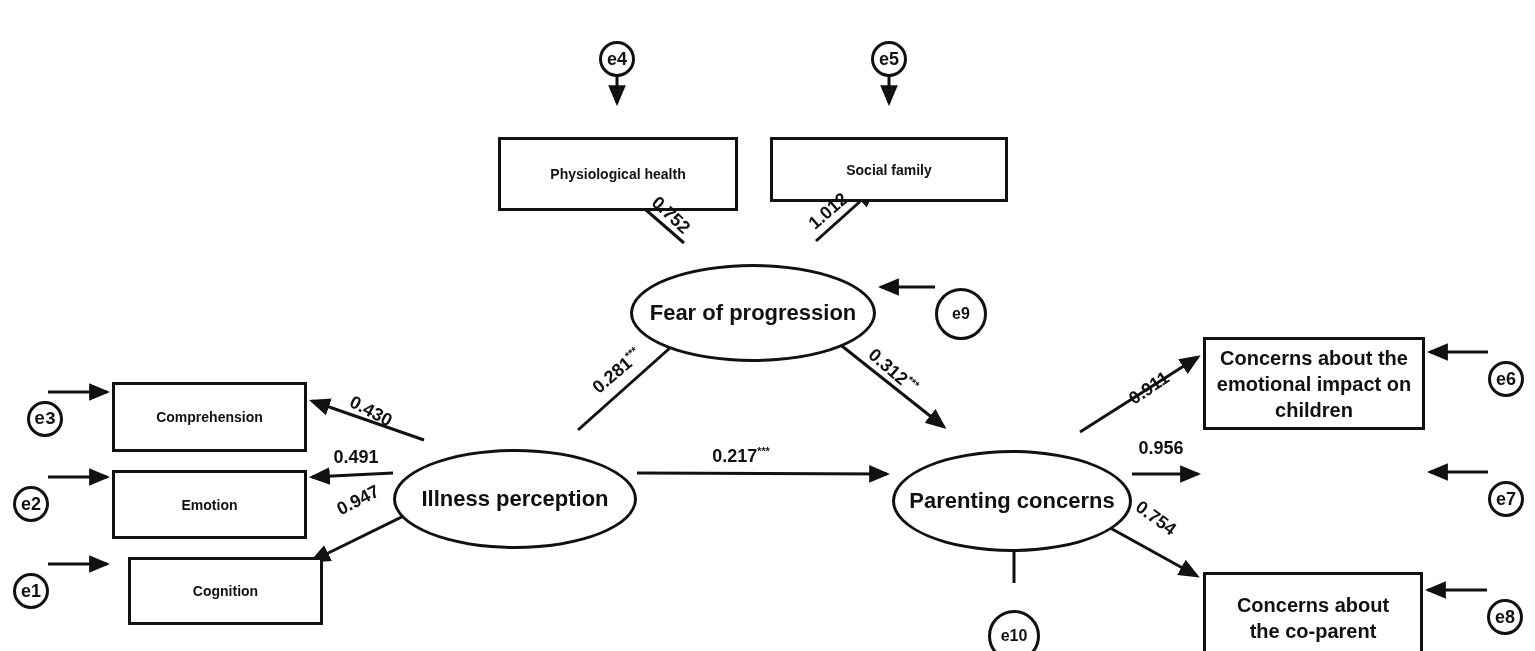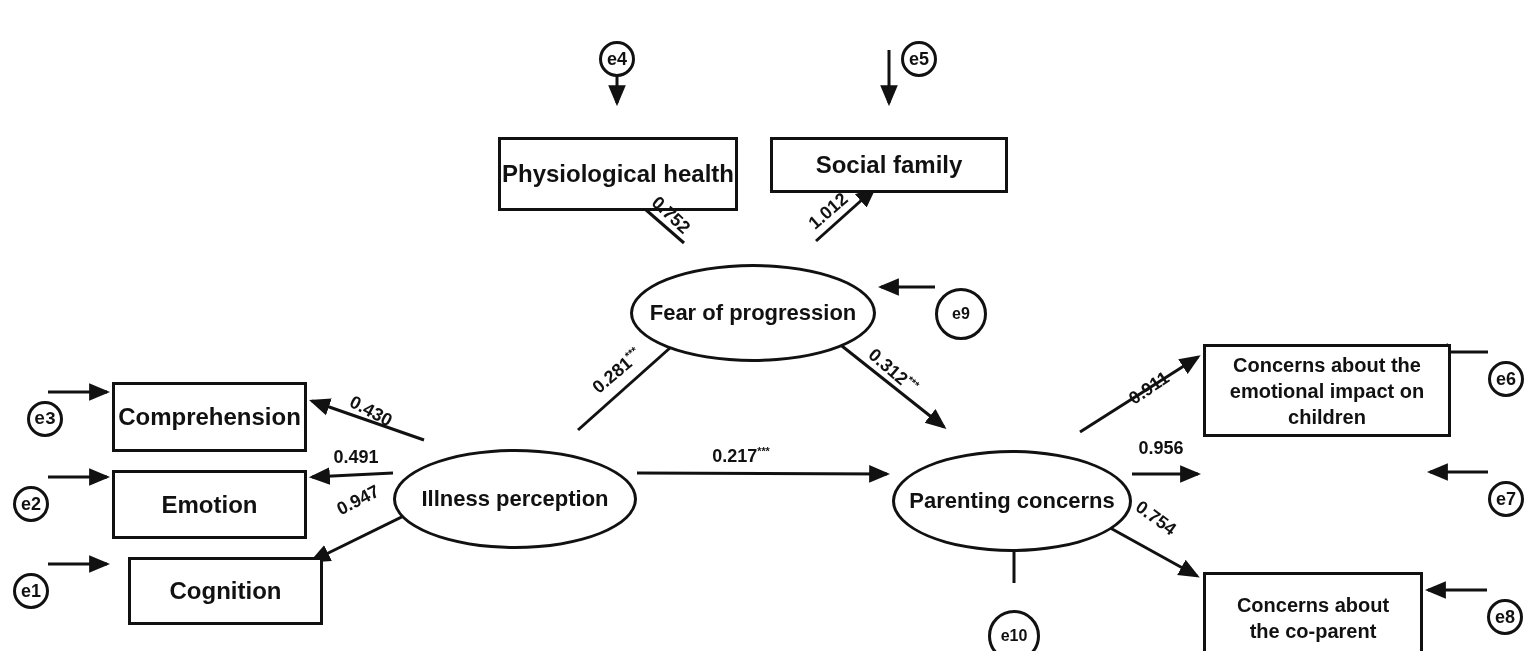--- a/index.html
+++ b/index.html
@@ -6,21 +6,21 @@
   .canvas{
     position:relative;width:1535px;height:651px;background:#ffffff;
     font-family:"Liberation Sans",sans-serif;color:#111111;overflow:hidden;
   }
   svg.wires{position:absolute;left:0;top:0;z-index:1;}
   .node{
     position:absolute;box-sizing:border-box;border:3px solid #111111;background:#ffffff;
     display:flex;align-items:center;justify-content:center;text-align:center;
     font-weight:bold;z-index:2;margin-top:27px;
   }
-  .box{font-size:24px;}
+  .box{font-size:14px;}
   .box.multi{font-size:20px;line-height:1.3;}
   .ellipse{border-radius:50%;font-size:22px;}
   .circle{border-radius:50%;font-size:18px;}
   .circle.big{font-size:16px;}
   .wrap200{display:inline-block;max-width:200px;}
   .wrap170{display:inline-block;max-width:170px;}
   .coef{
     position:absolute;font-weight:bold;font-size:18px;white-space:nowrap;z-index:3;
     transform-origin:center center;
   }
@@ -67,24 +67,24 @@
   </div>
   <div class="node box" style="left:112px;top:355px;width:195px;height:70px;">
     <span>Comprehension</span>
   </div>
   <div class="node box" style="left:128px;top:530px;width:195px;height:68px;text-align:right;">
     <span>Cognition</span>
   </div>
   <div class="node box" style="left:498px;top:110px;width:240px;height:74px;">
     <span>Physiological health</span>
   </div>
-  <div class="node box" style="left:770px;top:110px;width:238px;height:56px;">
+  <div class="node box" style="left:770px;top:110px;width:238px;height:65px;">
     <span>Social family</span>
   </div>
-  <div class="node box multi" style="left:1203px;top:317px;width:248px;height:93px;">
+  <div class="node box multi" style="left:1203px;top:310px;width:222px;height:93px;">
     <span class="wrap200">Concerns about the emotional impact on children</span>
   </div>
   <div class="node box multi" style="left:1203px;top:545px;width:220px;height:92px;">
     <span class="wrap170">Concerns about the co-parent</span>
   </div>
 
   <div class="node ellipse" style="left:393px;top:422px;width:244px;height:100px;">
     <span>Illness perception</span>
   </div>
   <div class="node ellipse" style="left:630px;top:237px;width:246px;height:98px;align-items:center;">
@@ -99,21 +99,21 @@
   </div>
   <div class="node circle" style="left:13px;top:459px;width:36px;height:36px;">
     <span>e2</span>
   </div>
   <div class="node circle" style="left:27px;top:374px;width:36px;height:36px;font-family:Liberation Mono, monospace;">
     <span>e3</span>
   </div>
   <div class="node circle" style="left:599px;top:14px;width:36px;height:36px;">
     <span>e4</span>
   </div>
-  <div class="node circle" style="left:901px;top:14px;width:36px;height:36px;">
+  <div class="node circle" style="left:871px;top:14px;width:36px;height:36px;">
     <span>e5</span>
   </div>
   <div class="node circle" style="left:1488px;top:334px;width:36px;height:36px;">
     <span>e6</span>
   </div>
   <div class="node circle" style="left:1488px;top:454px;width:36px;height:36px;">
     <span>e7</span>
   </div>
   <div class="node circle" style="left:1487px;top:572px;width:36px;height:36px;">
     <span>e8</span>

